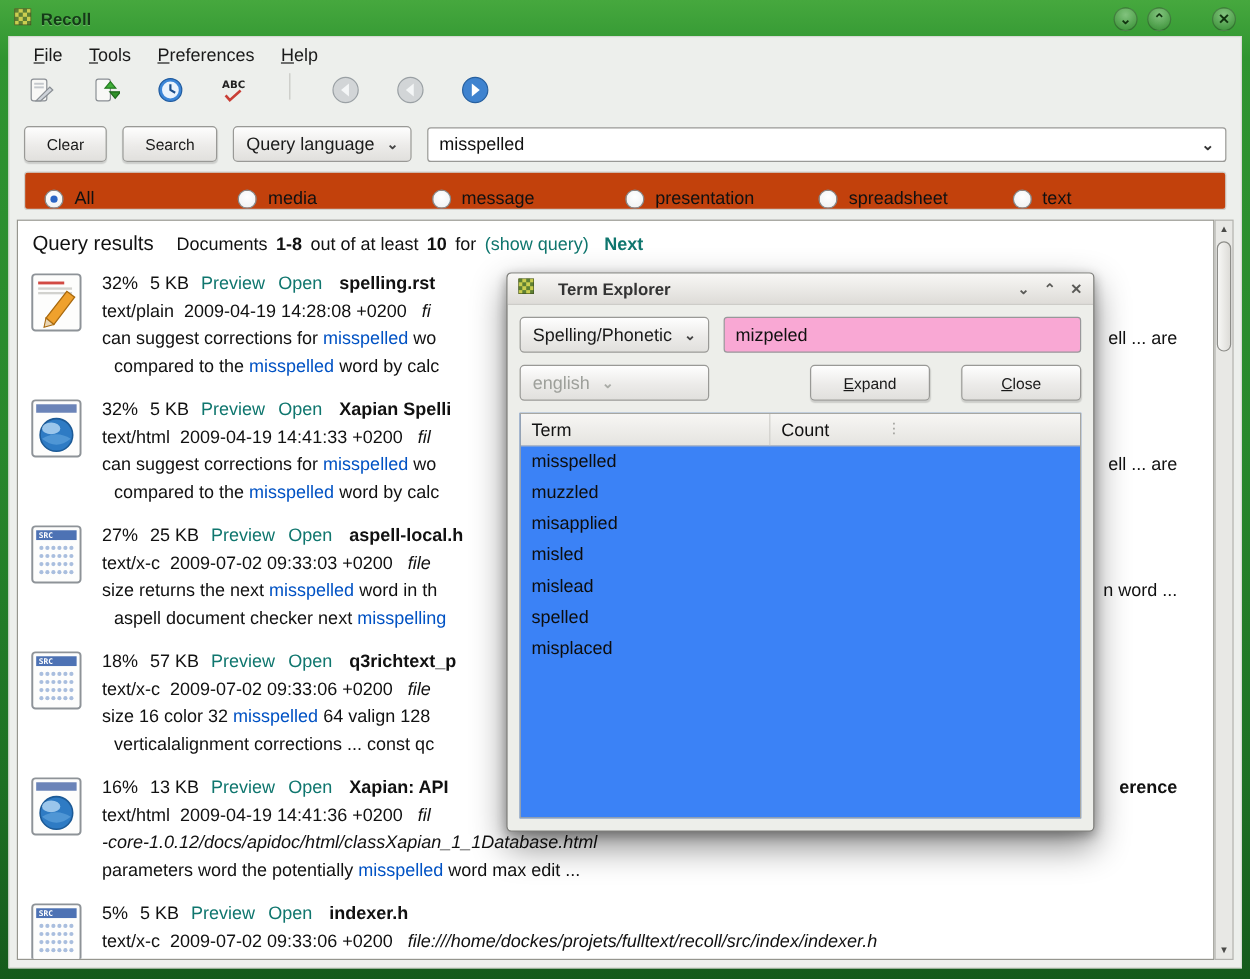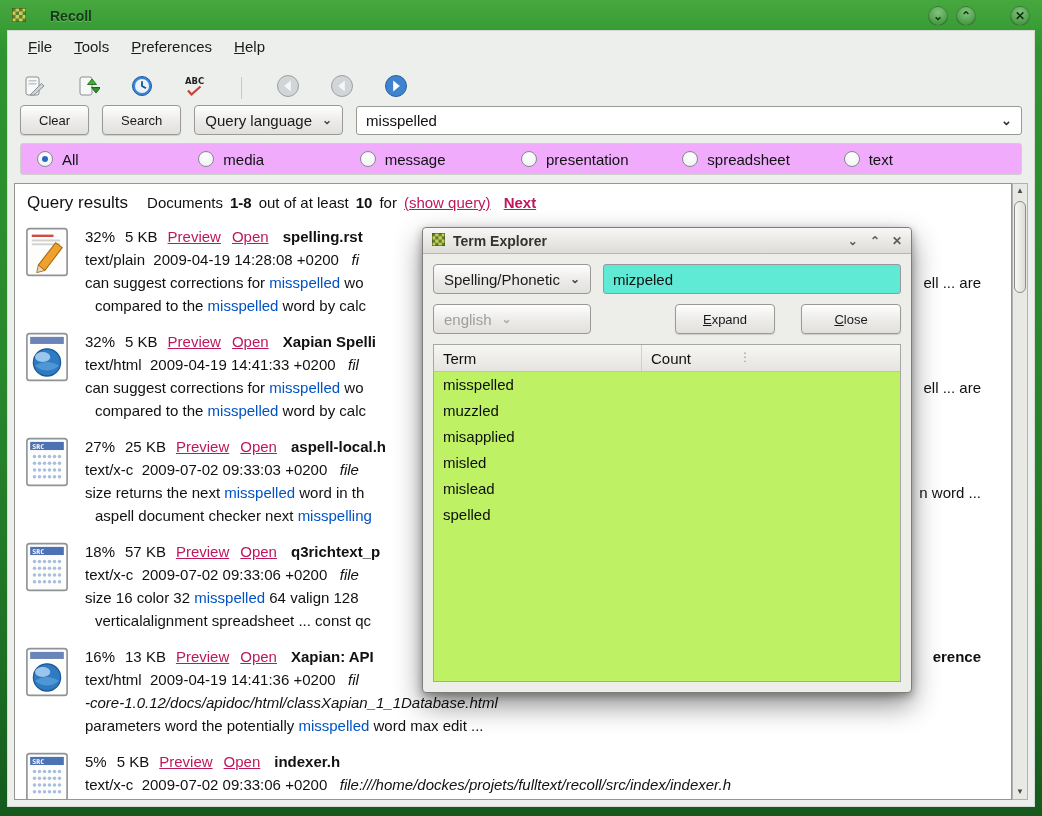--- a/index.html
+++ b/index.html
@@ -1,57 +1,57 @@
 <!DOCTYPE html>
 <html><head>
 <meta charset="utf-8">
 <style>
   *{margin:0;padding:0;box-sizing:border-box}
   html,body{width:1042px;height:816px;overflow:hidden}
   body{font-family:"Liberation Sans",sans-serif;font-size:15px;color:#111}
 
   .frame{position:relative;width:1042px;height:816px;
     background:linear-gradient(180deg,#46a83e 0%,#2f9430 6%,#28882c 45%,#1d7023 80%,#155a1c 100%)}
-  .titlebar{height:14px;display:flex;align-items:center;gap:24px;padding:16px 12px}
+  .titlebar{height:14px;display:flex;align-items:center;gap:8px;padding:16px 12px}
   .wtitle{font-weight:bold;font-size:14px;color:#143a17;text-shadow:0 1px 0 rgba(255,255,255,.25)}
   .wbtns{margin-left:auto;display:flex;align-items:center;gap:8px}
   .wbtn{width:20px;height:20px;border-radius:50%;display:flex;align-items:center;justify-content:center;
     font-size:12px;font-weight:bold;color:#10330f;
     background:radial-gradient(circle at 50% 30%,rgba(255,255,255,.35),rgba(0,0,0,.10));
     border:1px solid rgba(0,0,0,.25)}
   .wclose{margin-left:26px}
 
   .client{position:absolute;left:7px;right:7px;top:30px;bottom:9px;background:#edefec;
     display:flex;flex-direction:column;border:1px solid #d7d9d4}
 
   .menubar{height:30px;display:flex;align-items:center;gap:2px;padding:0 10px}
   .menu-item{display:inline-block;padding:3px 10px;border-radius:3px;font-size:15px;color:#1a1a1a}
 
-  .toolbar{height:38px;display:flex;align-items:flex-end;gap:27px;padding:0 12px}
+  .toolbar{height:38px;display:flex;align-items:flex-start;gap:27px;padding:0 12px}
   .tbtn{width:27px;height:27px;display:flex;align-items:center;justify-content:center;border-radius:3px}
   .tbtn svg{width:24px;height:24px}
   .tsep{width:1px;height:22px;background:#c6c8c3;margin:0 5px}
 
   .searchrow{height:42px;display:flex;align-items:center;gap:13px;padding:0 12px}
   .btn{height:30px;padding:0 18px;font-family:"Liberation Sans",sans-serif;font-size:13px;color:#1a1a1a;
     background:linear-gradient(180deg,#fefefe,#ecebe9 55%,#e1e0dd);
     border:1px solid #999996;border-radius:4px;box-shadow:0 1px 1px rgba(0,0,0,.14)}
   .select{height:30px;display:flex;align-items:center;gap:10px;padding:0 10px;
     background:linear-gradient(180deg,#fefefe,#ecebe9 55%,#e1e0dd);
     border:1px solid #999996;border-radius:4px;font-size:15px;color:#1a1a1a}
   .select .arrow{font-size:12px;line-height:1;color:#444;font-weight:bold}
   .select.disabled{color:#9ea09b}
   .select.disabled .arrow{color:#aaaca7}
   .combo{flex:1;height:29px;background:#fff;border:1px solid #999996;border-radius:3px;
     display:flex;align-items:center;padding:0 9px;font-size:15px}
   .combo .arrow{margin-left:auto;font-size:13px;font-weight:bold;color:#333}
 
   .filterrow{height:40px;padding:2px 12px 2px 12px}
-  .filterbar{height:32px;background:#f0abfc;border:1px solid #cfd0cc;border-radius:3px;
-    display:flex;align-items:center;padding:0 16px}
+  .filterbar{height:32px;background:#c2410c;border:1px solid #cfd0cc;border-radius:3px;
+    display:flex;align-items:flex-end;padding:0 16px}
   .radio-item{display:flex;align-items:center;gap:9px;width:165px;cursor:default}
   .radio{position:relative;width:16px;height:16px;border-radius:50%;border:1px solid #87898a;
     background:radial-gradient(circle at 50% 35%,#ffffff,#eceff0)}
   .radio.on::after{content:"";position:absolute;inset:4px;border-radius:50%;background:#2b66c6}
   .radio-label{font-size:15px}
 
   .results-wrap{flex:1;margin:2px 6px 6px 6px;position:relative}
   .results{position:absolute;left:0;top:0;bottom:0;right:16px;background:#fff;
     border:1px solid #96968f;overflow:hidden;padding:8px 0 0 10px}
 
@@ -60,53 +60,53 @@
   .sarrow{height:14px;line-height:14px;font-size:8px;color:#4a4a48;width:100%;text-align:center}
   .strack{flex:1;width:100%;position:relative}
   .sthumb{position:absolute;top:3px;left:1px;right:1px;height:92px;
     background:linear-gradient(90deg,#f7f7f5,#dddcd8);border:1px solid #8d8d89;border-radius:6px}
 
   .rheader{display:flex;align-items:baseline;gap:7px;margin:1px 2px 12px 2px;white-space:pre}
   .rtitle-big{font-size:17px;font-weight:normal;margin-right:12px}
   .b{font-weight:bold}
   .it{font-style:italic}
   .hl{color:#0052c4}
-  .lnk{color:#be185d;text-decoration:underline;cursor:pointer}
+  .lnk{color:#0f766e;cursor:pointer}
 
   .rrow{display:flex;gap:14px;margin-bottom:13px}
   .ricon{flex:0 0 46px;width:46px;padding-top:2px}
   .ricon svg{width:44px;height:50px}
   .rbody{flex:1;min-width:0}
   .rline{position:relative;height:23px;line-height:23px;font-size:15px;white-space:pre;overflow:hidden}
   .rline .tail{position:absolute;right:30px;top:0}
   .ind{padding-left:10px}
   .pct,.sz{margin-right:10px}
   .lnk.sp{margin-right:11px}
   .rt{margin-left:3px}
 
   .dialog{position:absolute;left:408px;top:44px;width:490px;height:466px;z-index:5;
     background:#edeeea;border:1px solid #7e7e7a;border-radius:4px;
     box-shadow:0 12px 28px rgba(0,0,0,.45),0 3px 9px rgba(0,0,0,.3);
     display:flex;flex-direction:column}
-  .dtitlebar{height:26px;flex:0 0 26px;display:flex;align-items:center;gap:8px;padding:0 9px;
+  .dtitlebar{height:26px;flex:0 0 26px;display:flex;align-items:center;gap:20px;padding:0 9px;
     background:linear-gradient(180deg,#f8f7f5,#dedcd8);border-bottom:1px solid #b8b6b2;
     border-radius:4px 4px 0 0}
   .dtitle{font-size:14px;font-weight:bold;color:#333}
   .dbtns{margin-left:auto;display:flex;gap:12px}
   .dbtn-glyph{font-size:12px;font-weight:bold;color:#5a5a57}
   .dbody{flex:1;display:flex;flex-direction:column;padding:10px;min-height:0}
   .drow{display:flex;align-items:flex-end;margin-bottom:10px}
   .dselect{width:158px}
-  .dinput{flex:1;height:30px;margin-left:12px;background:#5eead4;border:1px solid #98989a;border-radius:3px;
+  .dinput{flex:1;height:30px;margin-left:12px;background:#f9a8d4;border:1px solid #98989a;border-radius:3px;
     display:flex;align-items:center;padding:0 9px;font-size:15px}
   .spacer{flex:1}
   .pushbtn{width:100px}
   .pushbtn + .pushbtn{margin-left:26px}
 
-  .ttable{flex:1;background:#bef264;border:1px solid #a7a7a2;display:flex;flex-direction:column;overflow:hidden;min-height:0}
+  .ttable{flex:1;background:#3b82f6;border:1px solid #a7a7a2;display:flex;flex-direction:column;overflow:hidden;min-height:0}
   .thead{position:relative;height:27px;flex:0 0 27px;display:flex;
     background:linear-gradient(180deg,#f7f6f4,#e5e4e0);border-bottom:1px solid #c2c1bd;font-size:15px}
   .th{display:flex;align-items:center;padding:0 9px}
   .th.term{width:208px;border-right:1px solid #d0cfcb}
   .th-split{position:absolute;left:305px;top:5px;font-size:12px;color:#9a9a96}
   .trow{height:26px;line-height:26px;padding-left:9px;font-size:15px;color:#0d0d0d}
 </style>
 </head>
 <body>
 
@@ -345,21 +345,21 @@
                   <circle cx="13.1" cy="36.6" r="1.6" fill="#a9bede"></circle>
                   <circle cx="17.7" cy="36.6" r="1.6" fill="#a9bede"></circle>
                   <circle cx="22.299999999999997" cy="36.6" r="1.6" fill="#a9bede"></circle>
                   <circle cx="26.9" cy="36.6" r="1.6" fill="#a9bede"></circle>
                   <circle cx="31.5" cy="36.6" r="1.6" fill="#a9bede"></circle>
                 </svg></div>
               <div class="rbody">
                 <div class="rline rline1"><span class="pct">18%</span><span class="sz">57 KB</span><span class="lnk sp">Preview</span><span class="lnk sp">Open</span><span class="b rt">q3richtext_p</span></div>
                 <div class="rline"><span>text/x-c  2009-07-02 09:33:06 +0200   </span><span class="it">file</span></div>
                 <div class="rline"><span>size 16 color 32 </span><span class="hl">misspelled</span><span> 64 valign 128</span></div>
-                <div class="rline ind"><span>verticalalignment spreadsheet ... const qc</span></div>
+                <div class="rline ind"><span>verticalalignment corrections ... const qc</span></div>
               </div>
             </div>
             <div class="rrow">
               <div class="ricon"><svg viewBox="0 0 40 46">
                   <rect x="1.5" y="1.5" width="37" height="43" rx="2.5" fill="#fdfdfc" stroke="#8e9398" stroke-width="1.5"></rect>
                   <rect x="4.5" y="4.5" width="31" height="6.5" fill="#6b84b8"></rect>
                   <circle cx="20" cy="28" r="12.5" fill="#2e7bc4" stroke="#1c5a96" stroke-width="1.2"></circle>
                   <ellipse cx="16" cy="23" rx="7" ry="4.5" fill="#aed3f2" opacity="0.85"></ellipse>
                   <path d="M9 31 q11 -7 22 0 q-11 9 -22 0" fill="#5ea3dd" opacity="0.7"></path>
                 </svg></div>
@@ -464,20 +464,21 @@
               <div class="th count">Count</div>
               <div class="th-split">⋮</div>
             </div>
             <div>
                 <div class="trow">misspelled</div>
                 <div class="trow">muzzled</div>
                 <div class="trow">misapplied</div>
                 <div class="trow">misled</div>
                 <div class="trow">mislead</div>
                 <div class="trow">spelled</div>
+                <div class="trow">misplaced</div>
               </div>
           </div>
         </div>
       </div>
 
     </div>
   </div>
 </div>
 
 </body></html>

